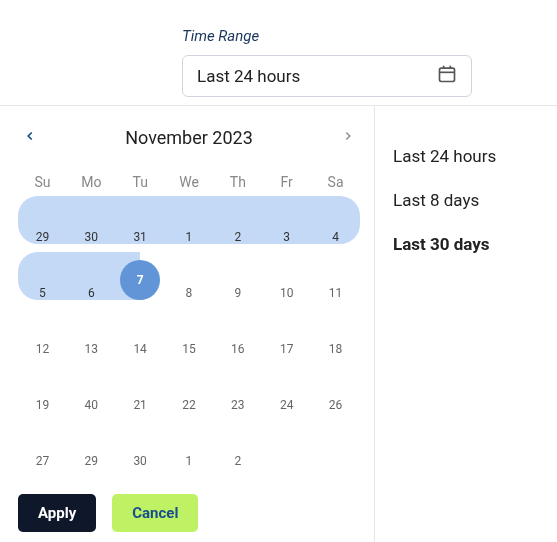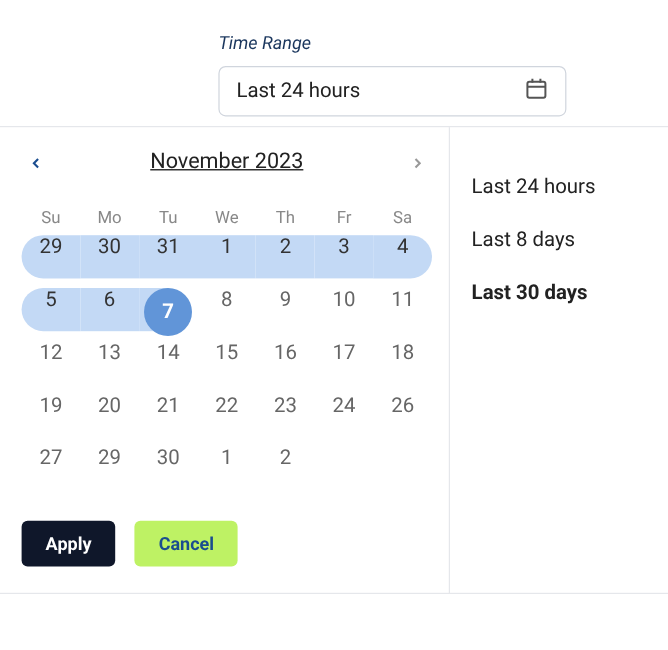--- a/index.html
+++ b/index.html
@@ -49,24 +49,23 @@
       display: flex;
     }
     .calendar-panel {
       width: 375px;
       padding: 12px 14px 22px 18px;
       border-right: 1px solid #e5e7eb;
       border-bottom: 1px solid #e5e7eb;
     }
     .calendar-header {
       display: flex;
-      align-items: flex-start;
+      align-items: flex-end;
       justify-content: space-between;
       padding: 6px 0 12px 0;
-      text-decoration: underline;
     }
     .nav-arrow {
       width: 24px;
       height: 24px;
       display: flex;
       align-items: center;
       justify-content: center;
       cursor: pointer;
     }
     .nav-arrow svg {
@@ -90,25 +89,25 @@
       font-size: 14px;
       color: #888;
       padding: 6px 0;
     }
     .days-grid {
       display: grid;
       grid-template-columns: repeat(7, 1fr);
       row-gap: 8px;
     }
     .day-cell {
-      height: 36px;
-      display: flex;
-      align-items: flex-start;
+      height: 48px;
+      display: flex;
+      align-items: flex-end;
       justify-content: center;
-      font-size: 17px;
+      font-size: 12px;
       color: #666;
       cursor: pointer;
       position: relative;
     }
     .day-cell.in-range {
       background: #c3d9f5;
       color: #333;
     }
     .day-cell.range-start {
       border-top-left-radius: 20px;
@@ -290,21 +289,21 @@
         <div class="day-cell ">
           <span class="day-num">17</span>
         </div>
         <div class="day-cell ">
           <span class="day-num">18</span>
         </div>
         <div class="day-cell ">
           <span class="day-num">19</span>
         </div>
         <div class="day-cell ">
-          <span class="day-num">20</span>
+          <span class="day-num">40</span>
         </div>
         <div class="day-cell ">
           <span class="day-num">21</span>
         </div>
         <div class="day-cell ">
           <span class="day-num">22</span>
         </div>
         <div class="day-cell ">
           <span class="day-num">23</span>
         </div>

